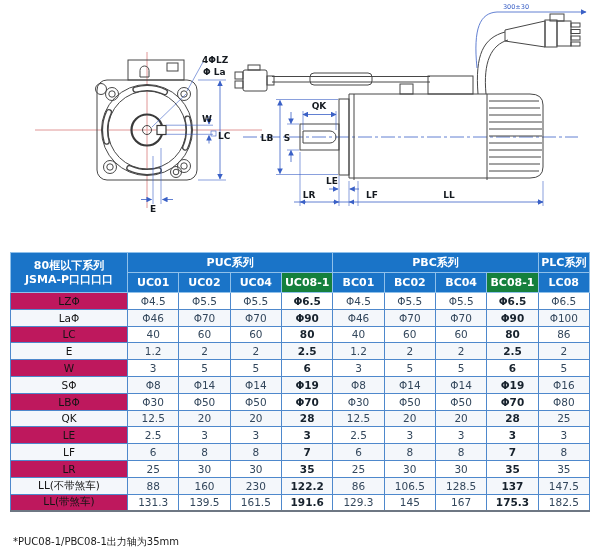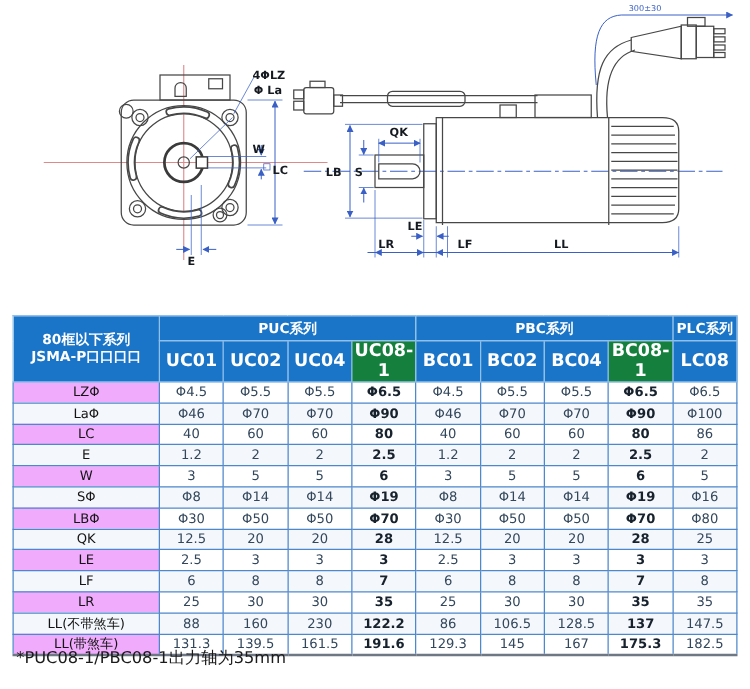--- a/index.html
+++ b/index.html
@@ -12,30 +12,30 @@
   svg .ext{stroke:#3a60c6;fill:none;stroke-width:0.6;}
   svg .cl{stroke:#dc8a8a;fill:none;stroke-width:0.9;}
   svg text.lab{font:bold 9px "DejaVu Sans",sans-serif;fill:#151a20;}
   svg text.dimtxt{font:6.5px "DejaVu Sans",sans-serif;fill:#3a60c6;}
 
   table.spec{position:absolute;top:252px;left:10px;width:580px;border-collapse:collapse;
              table-layout:fixed;font-family:"DejaVu Sans",sans-serif;}
   table.spec th,table.spec td{border:1px solid #4e88cc;padding:0;text-align:center;vertical-align:middle;}
   table.spec thead th{background:#1a74c8;color:#fff;border:1px solid #8fc0ea;font-weight:bold;}
   table.spec thead tr.grp th{height:19px;font-size:11px;}
-  table.spec thead tr.cols th{height:19px;font-size:14px;}
+  table.spec thead tr.cols th{height:19px;font-size:11px;}
   table.spec thead th.corner{font-size:10.5px;line-height:1.25;margin-left:28px;}
   table.spec thead th.hl{background:#15803d;}
   table.spec tbody tr{height:16.8px;}
-  table.spec tbody th{font-weight:400;font-size:10.5px;color:#141414;background:#f0abfc;}
+  table.spec tbody th{font-weight:400;font-size:10.5px;color:#141414;background:#be185d;}
   table.spec tbody td{font-size:10.5px;color:#33475c;background:#fff;}
   table.spec tbody tr:nth-child(even) td, table.spec tbody tr:nth-child(even) th{background:#f4f7fb;}
   table.spec td.hl-col{font-weight:bold;color:#17222d;}
   table.spec tbody tr:last-child th, table.spec tbody tr:last-child td{border-bottom:2px solid #6e7783;}
-  .footnotes{position:absolute;left:13px;top:518px;font-size:13px;color:#1b1b1b;line-height:1.35;}
+  .footnotes{position:absolute;left:13px;top:535px;font-size:10px;color:#1b1b1b;line-height:1.35;}
 </style>
 </head>
 <body>
 
 <div class="page">
 
   <svg class="drawing" width="600" height="248" viewBox="0 0 600 248">
     <defs>
       <marker id="ar" viewBox="0 0 10 10" refX="9" refY="5" markerWidth="7" markerHeight="7" orient="auto-start-reverse">
         <path d="M0,0 L10,5 L0,10 z" fill="#3a60c6"></path>

